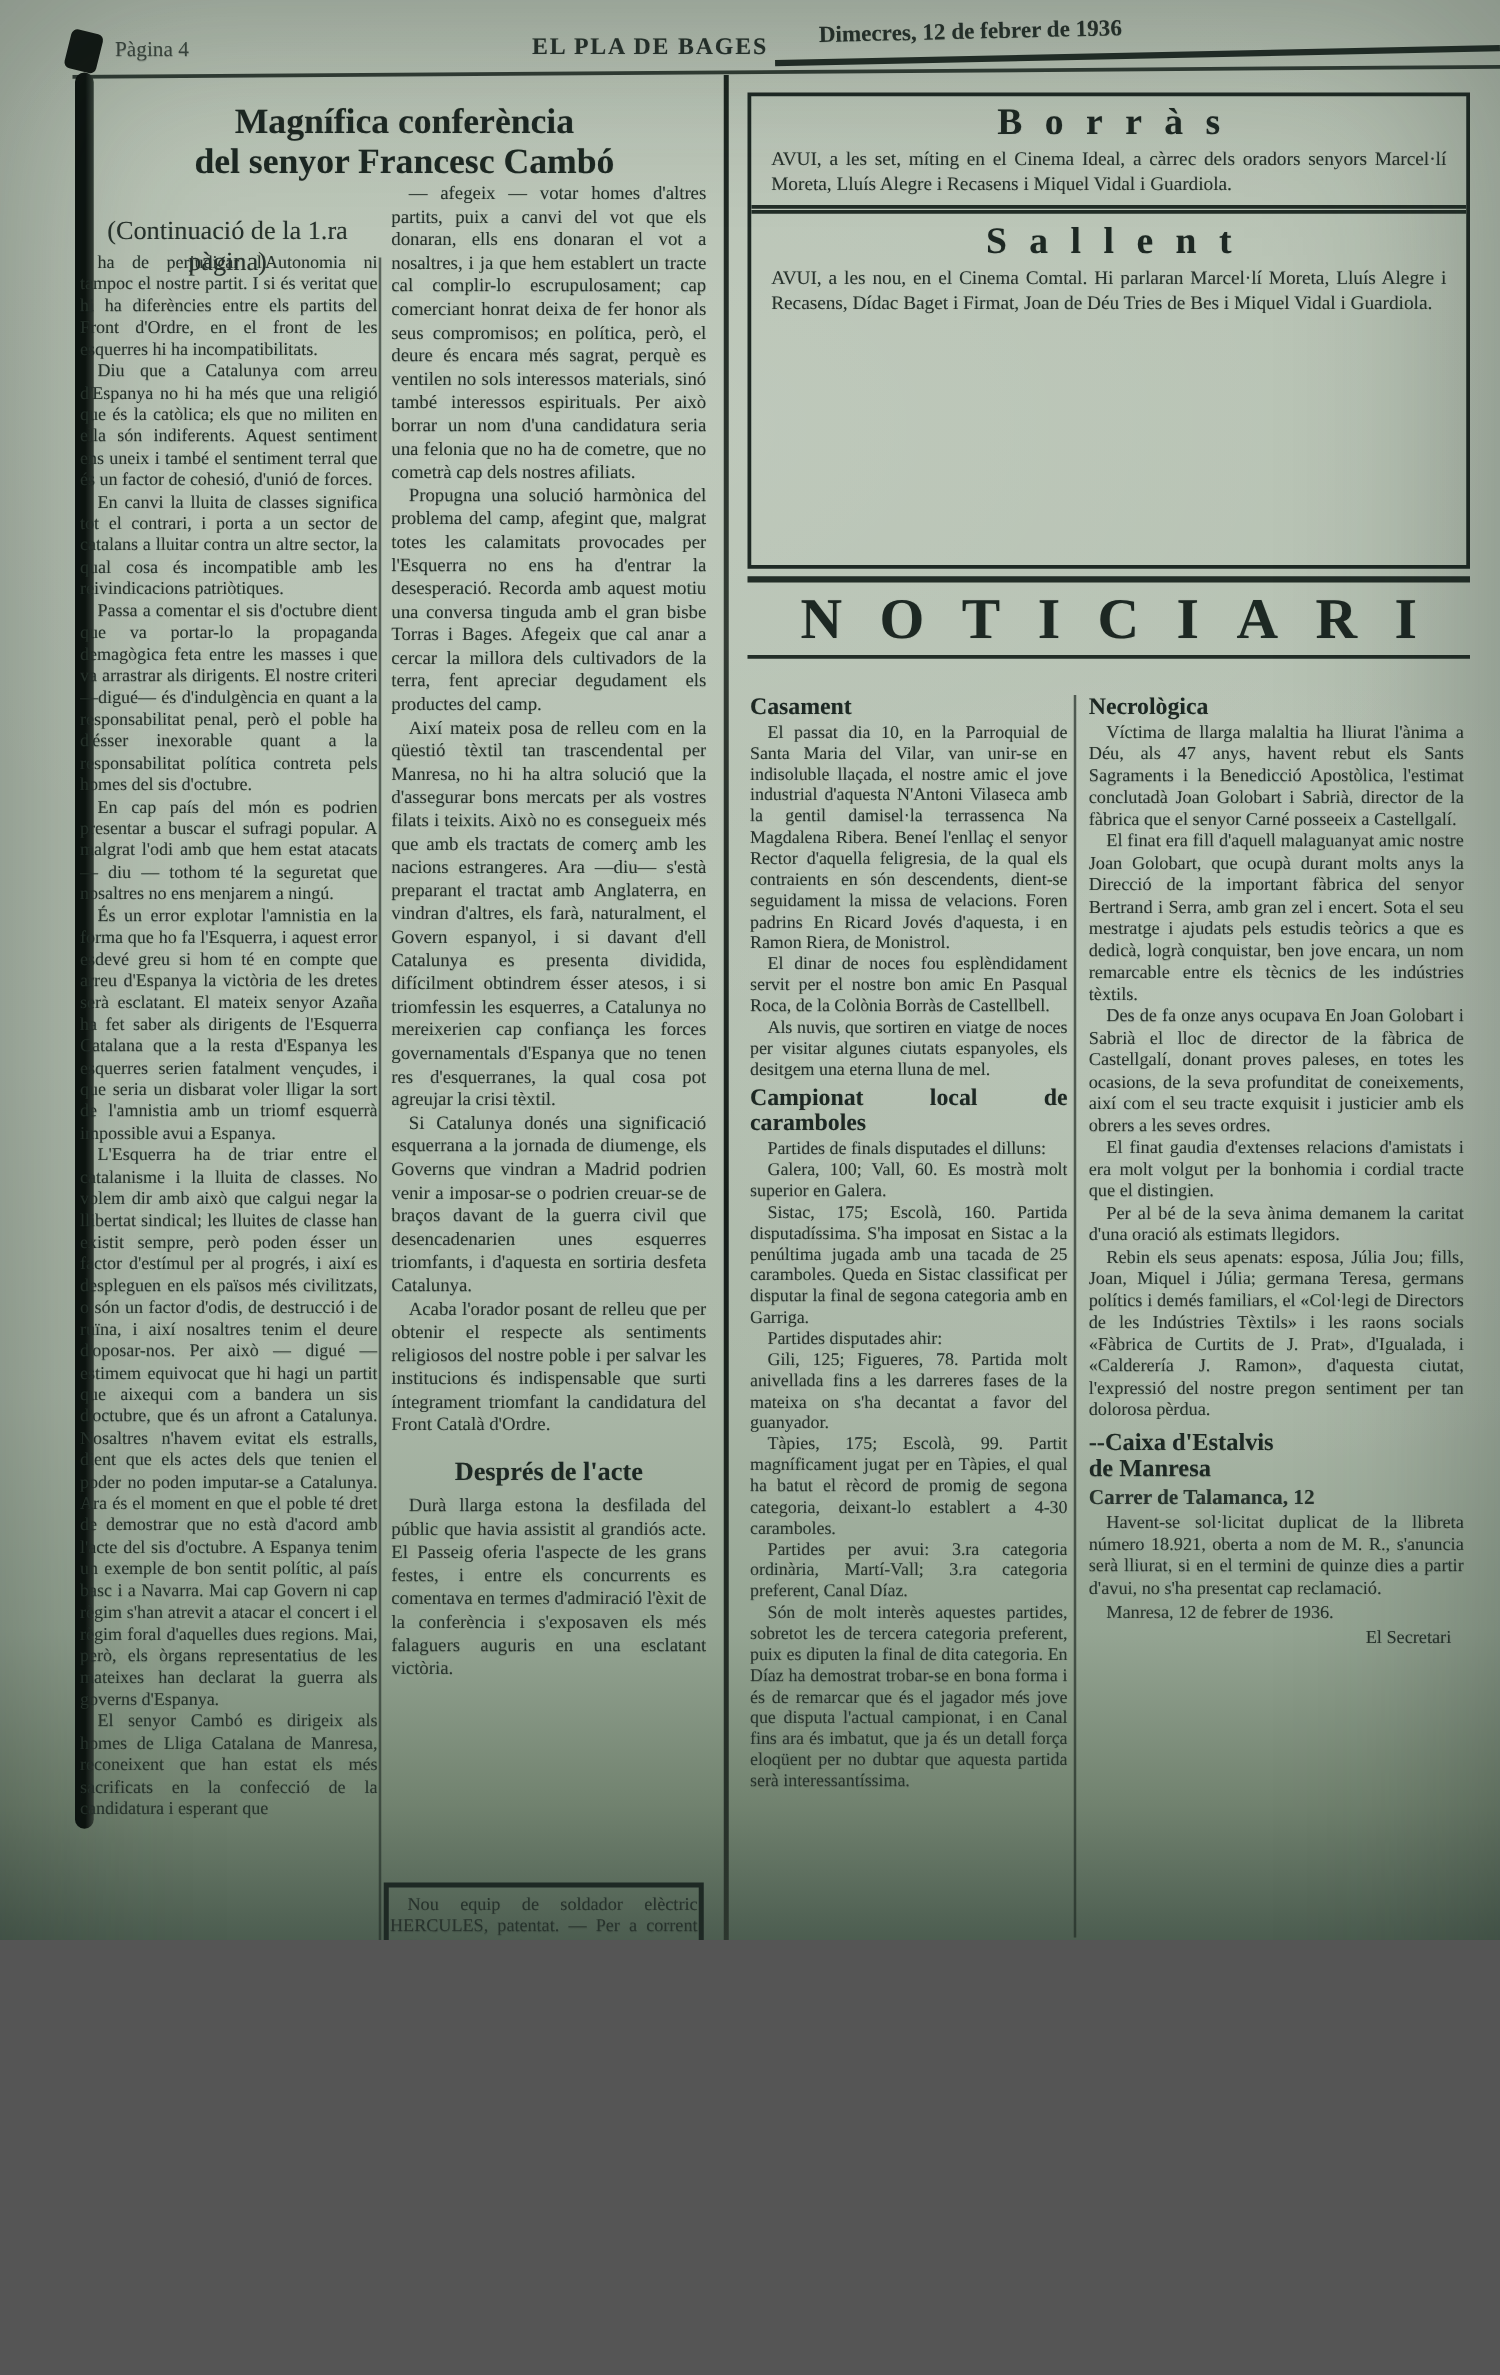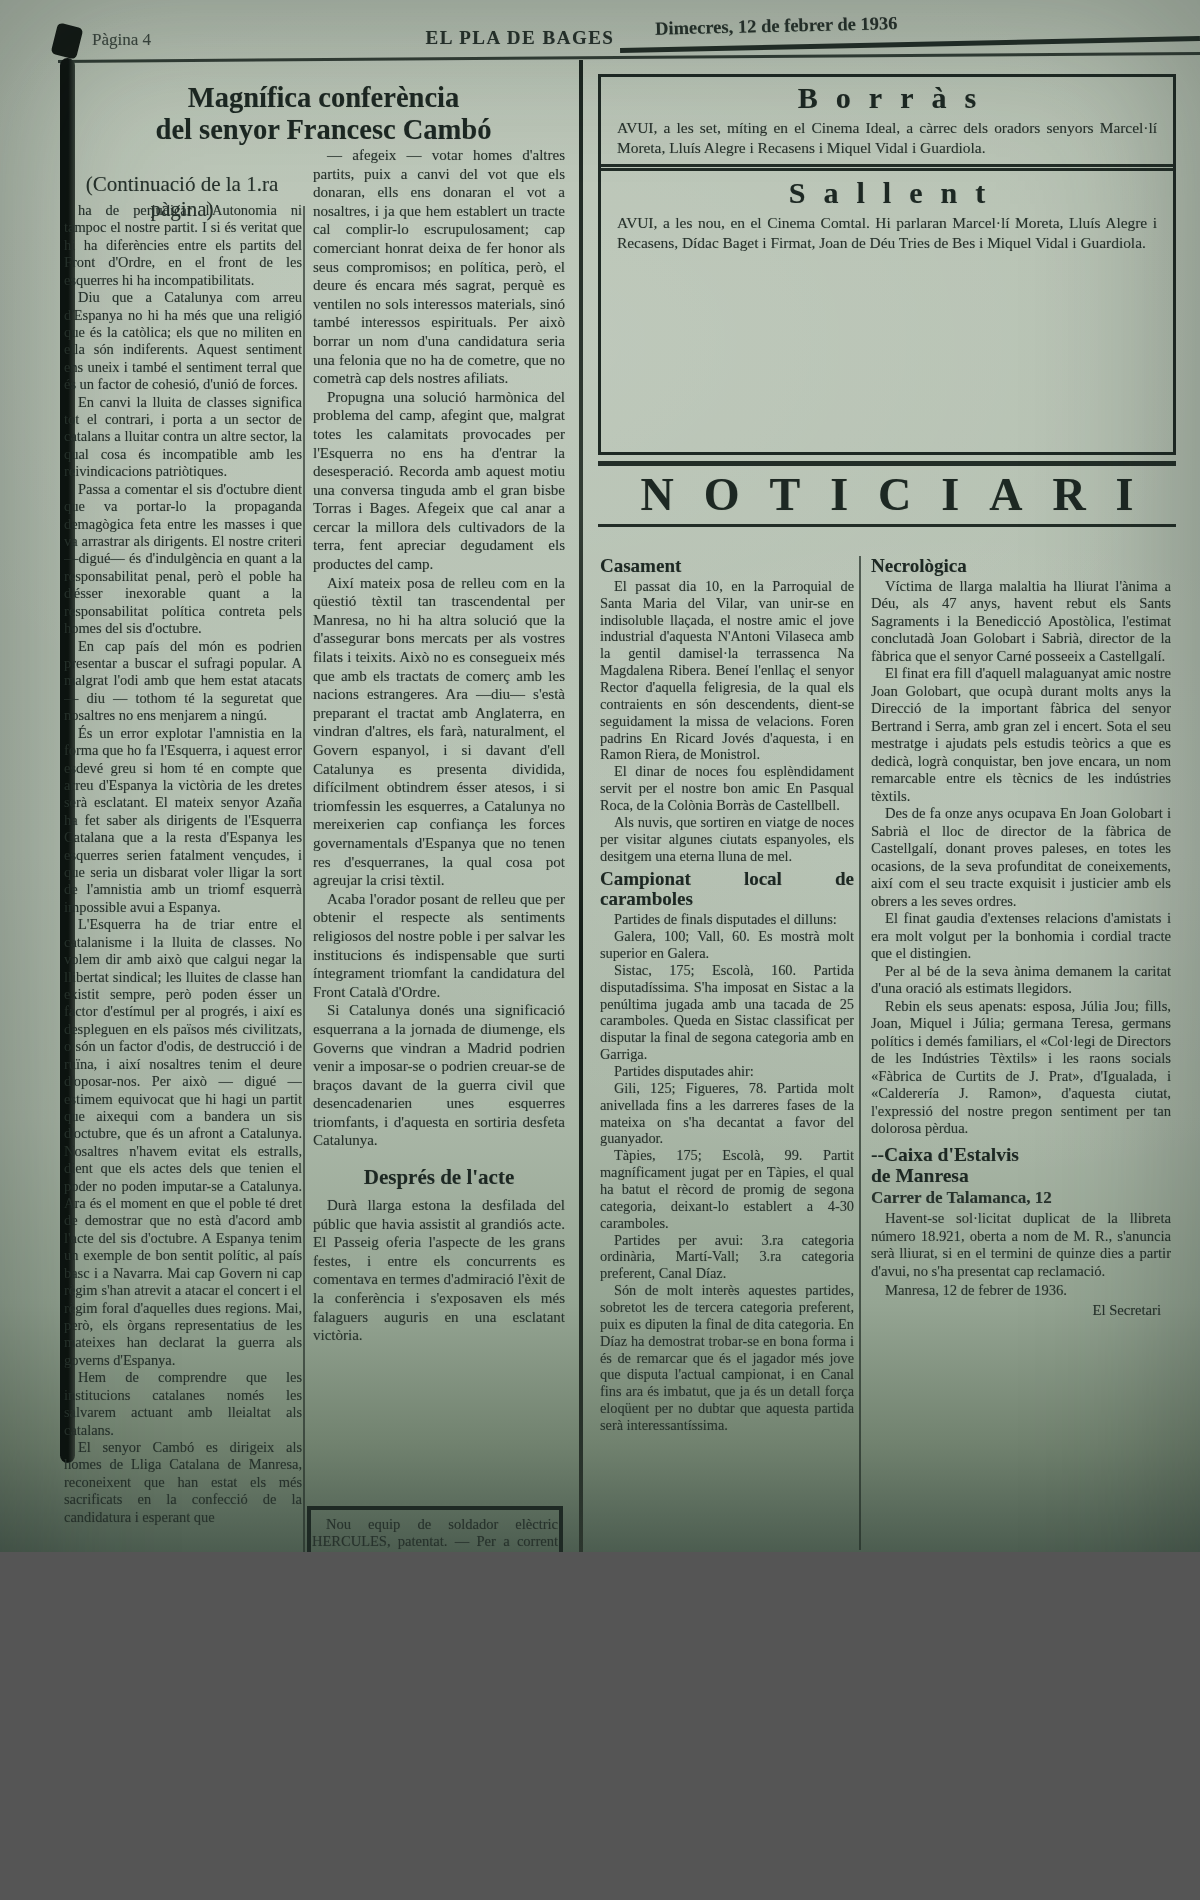--- a/index.html
+++ b/index.html
@@ -104,31 +104,30 @@
   <div class="abs continuation txt">(Continuació de la 1.ra pàgina)</div>
 
   <div class="abs col1 cols just txt">
       <p class="para">ha de perjudicar l'Autonomia ni tampoc el nostre partit. I si és veritat que hi ha diferències entre els partits del Front d'Ordre, en el front de les esquerres hi ha incompatibilitats.</p>
       <p class="para">Diu que a Catalunya com arreu d'Espanya no hi ha més que una religió que és la catòlica; els que no militen en ella són indiferents. Aquest sentiment ens uneix i també el sentiment terral que és un factor de cohesió, d'unió de forces.</p>
       <p class="para">En canvi la lluita de classes significa tot el contrari, i porta a un sector de catalans a lluitar contra un altre sector, la qual cosa és incompatible amb les reivindicacions patriòtiques.</p>
       <p class="para">Passa a comentar el sis d'octubre dient que va portar-lo la propaganda demagògica feta entre les masses i que va arrastrar als dirigents. El nostre criteri —digué— és d'indulgència en quant a la responsabilitat penal, però el poble ha d'ésser inexorable quant a la responsabilitat política contreta pels homes del sis d'octubre.</p>
       <p class="para">En cap país del món es podrien presentar a buscar el sufragi popular. A malgrat l'odi amb que hem estat atacats — diu — tothom té la seguretat que nosaltres no ens menjarem a ningú.</p>
       <p class="para">És un error explotar l'amnistia en la forma que ho fa l'Esquerra, i aquest error esdevé greu si hom té en compte que arreu d'Espanya la victòria de les dretes serà esclatant. El mateix senyor Azaña ha fet saber als dirigents de l'Esquerra Catalana que a la resta d'Espanya les esquerres serien fatalment vençudes, i que seria un disbarat voler lligar la sort de l'amnistia amb un triomf esquerrà impossible avui a Espanya.</p>
       <p class="para">L'Esquerra ha de triar entre el catalanisme i la lluita de classes. No volem dir amb això que calgui negar la llibertat sindical; les lluites de classe han existit sempre, però poden ésser un factor d'estímul per al progrés, i així es despleguen en els països més civilitzats, o són un factor d'odis, de destrucció i de ruïna, i així nosaltres tenim el deure d'oposar-nos. Per això — digué — estimem equivocat que hi hagi un partit que aixequi com a bandera un sis d'octubre, que és un afront a Catalunya. Nosaltres n'havem evitat els estralls, dient que els actes dels que tenien el poder no poden imputar-se a Catalunya. Ara és el moment en que el poble té dret de demostrar que no està d'acord amb l'acte del sis d'octubre. A Espanya tenim un exemple de bon sentit polític, al país basc i a Navarra. Mai cap Govern ni cap règim s'han atrevit a atacar el concert i el règim foral d'aquelles dues regions. Mai, però, els òrgans representatius de les mateixes han declarat la guerra als governs d'Espanya.</p>
-      <p class="para">Hem de comprendre que les institucions catalanes només les salvarem actuant amb lleialtat als catalans.</p>
       <p class="para">El senyor Cambó es dirigeix als homes de Lliga Catalana de Manresa, reconeixent que han estat els més sacrificats en la confecció de la candidatura i esperant que</p>
     </div>
   <div class="abs col-rule-a ink"></div>
   <div class="abs col2 cols just txt">
     <div>
         <p class="para">— afegeix — votar homes d'altres partits, puix a canvi del vot que els donaran, ells ens donaran el vot a nosaltres, i ja que hem establert un tracte cal complir-lo escrupulosament; cap comerciant honrat deixa de fer honor als seus compromisos; en política, però, el deure és encara més sagrat, perquè es ventilen no sols interessos materials, sinó també interessos espirituals. Per això borrar un nom d'una candidatura seria una felonia que no ha de cometre, que no cometrà cap dels nostres afiliats.</p>
         <p class="para">Propugna una solució harmònica del problema del camp, afegint que, malgrat totes les calamitats provocades per l'Esquerra no ens ha d'entrar la desesperació. Recorda amb aquest motiu una conversa tinguda amb el gran bisbe Torras i Bages. Afegeix que cal anar a cercar la millora dels cultivadors de la terra, fent apreciar degudament els productes del camp.</p>
         <p class="para">Així mateix posa de relleu com en la qüestió tèxtil tan trascendental per Manresa, no hi ha altra solució que la d'assegurar bons mercats per als vostres filats i teixits. Això no es consegueix més que amb els tractats de comerç amb les nacions estrangeres. Ara —diu— s'està preparant el tractat amb Anglaterra, en vindran d'altres, els farà, naturalment, el Govern espanyol, i si davant d'ell Catalunya es presenta dividida, difícilment obtindrem ésser atesos, i si triomfessin les esquerres, a Catalunya no mereixerien cap confiança les forces governamentals d'Espanya que no tenen res d'esquerranes, la qual cosa pot agreujar la crisi tèxtil.</p>
+        <p class="para">Si Catalunya donés una significació esquerrana a la jornada de diumenge, els Governs que vindran a Madrid podrien venir a imposar-se o podrien creuar-se de braços davant de la guerra civil que desencadenarien unes esquerres triomfants, i d'aquesta en sortiria desfeta Catalunya.</p>
         <p class="para">Acaba l'orador posant de relleu que per obtenir el respecte als sentiments religiosos del nostre poble i per salvar les institucions és indispensable que surti íntegrament triomfant la candidatura del Front Català d'Ordre.</p>
-        <p class="para">Si Catalunya donés una significació esquerrana a la jornada de diumenge, els Governs que vindran a Madrid podrien venir a imposar-se o podrien creuar-se de braços davant de la guerra civil que desencadenarien unes esquerres triomfants, i d'aquesta en sortiria desfeta Catalunya.</p>
       </div>
     <div class="subhead">Després de l'acte</div>
     <div>
         <p class="para">Durà llarga estona la desfilada del públic que havia assistit al grandiós acte. El Passeig oferia l'aspecte de les grans festes, i entre els concurrents es comentava en termes d'admiració l'èxit de la conferència i s'exposaven els més falaguers auguris en una esclatant victòria.</p>
       </div>
   </div>
   <div class="abs main-divider"></div>
 
   <div class="abs welder just txt">
     <p class="para">Nou equip de soldador elèctric HERCULES, patentat. — Per a corrent trifàsica, montat damunt carreta. Constant regularitat en l'arc. Es l'equip de major penetració i garantia. La soldadura amb l'equip Hercules és dotze vegades més econòmica que l'autògena</p>

